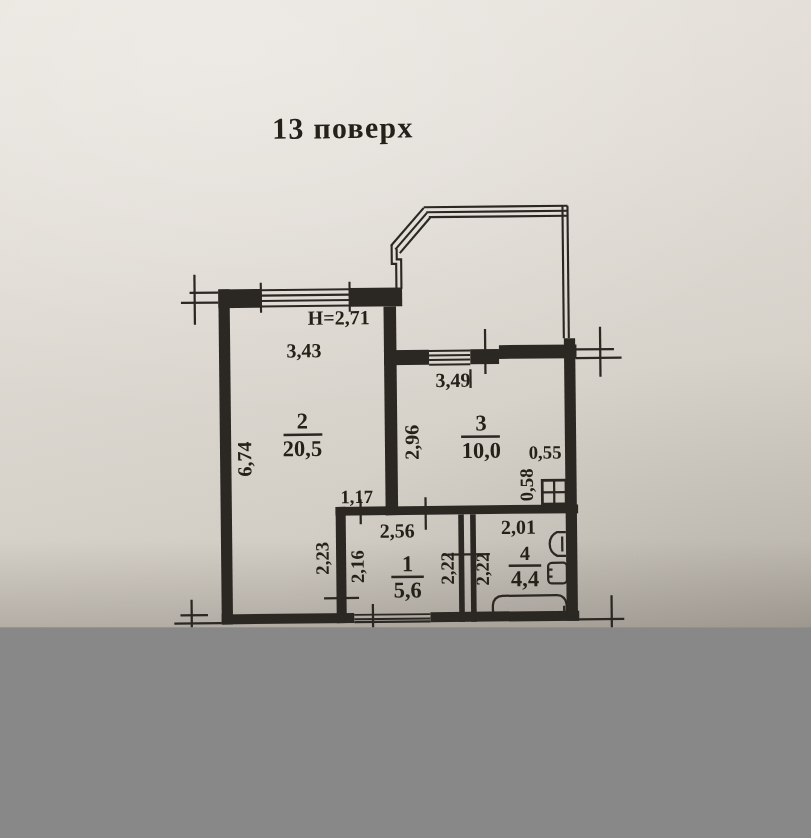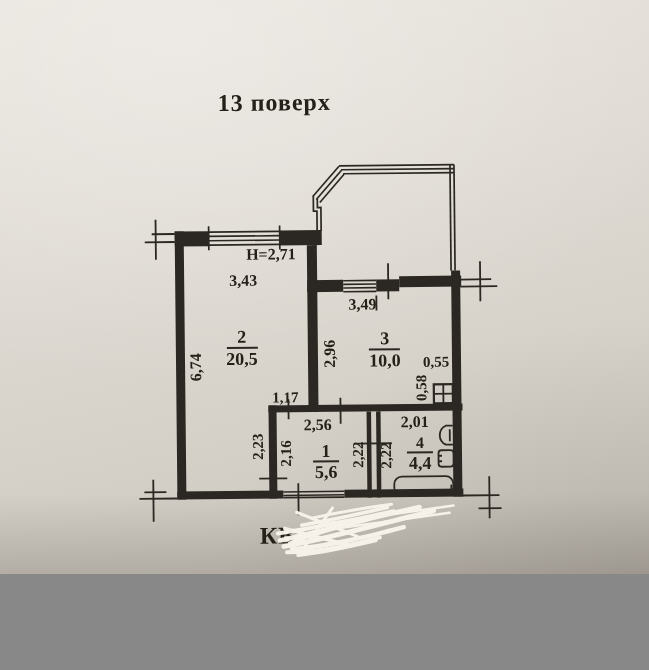--- a/index.html
+++ b/index.html
@@ -1,18 +1,18 @@
 <!DOCTYPE html>
 <html><head>
 <meta charset="utf-8">
 <style>
   html,body{margin:0;padding:0;background:#888;}
   .photo{
     position:relative;
-    width:649px;height:574px;
+    width:649px;height:502px;
     overflow:hidden;
     background:
       linear-gradient(to top, rgba(75,68,60,0.22), rgba(75,68,60,0.0) 14%),
       radial-gradient(130% 95% at 28% 8%, rgba(255,255,255,0.30), rgba(255,255,255,0) 62%),
       radial-gradient(120% 80% at 100% 100%, rgba(90,84,76,0.18), rgba(90,84,76,0) 55%),
       linear-gradient(168deg,#e8e4dd 0%,#e0dbd4 35%,#d6d1c9 65%,#c8c3bb 100%);
     font-family:"Liberation Serif","DejaVu Serif",serif;
   }
   svg{position:absolute;left:0;top:0;}
   .ink{fill:#2b2823;}

